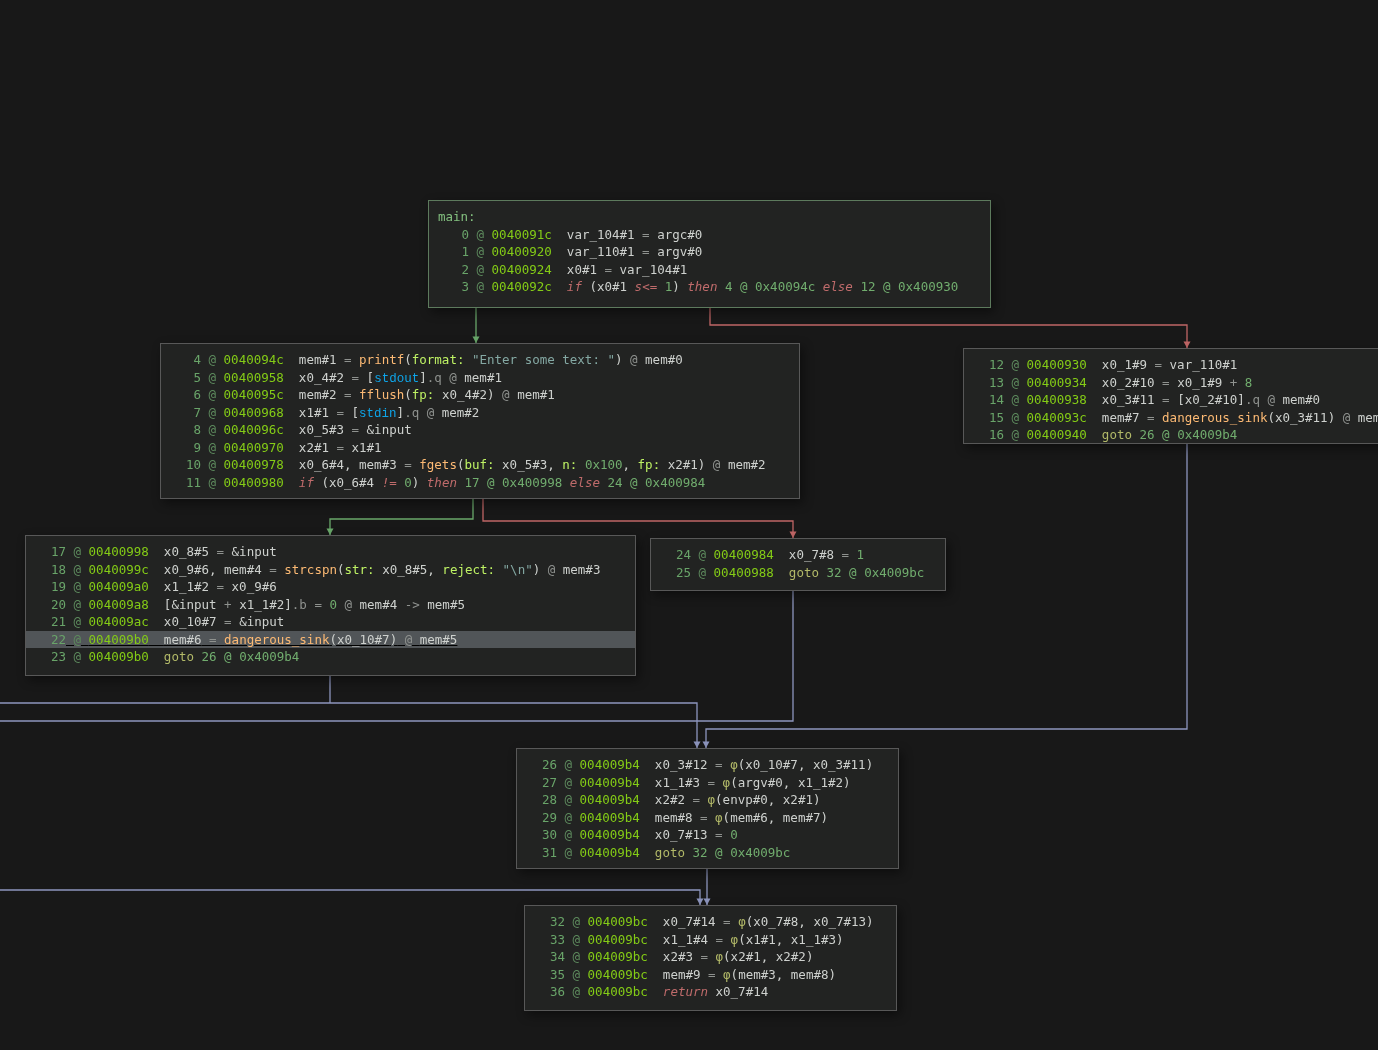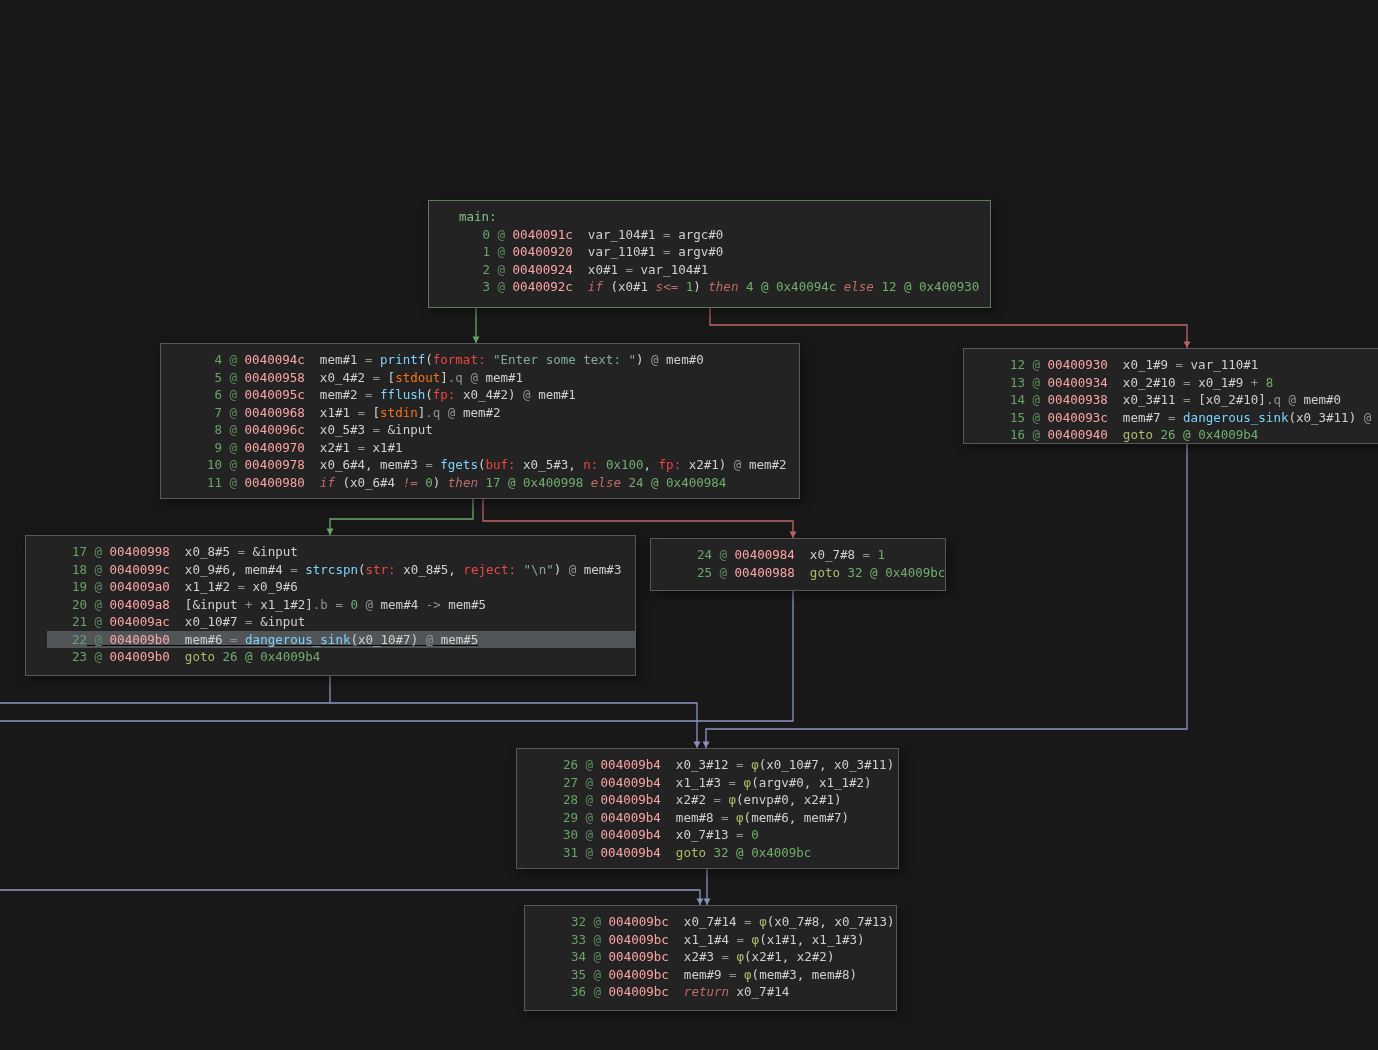--- a/index.html
+++ b/index.html
@@ -12,32 +12,32 @@
          background:#222322;border:1px solid #585858;
          box-shadow:3px 4px 10px rgba(0,0,0,.45);}
   .block.entry{border-color:#5d7a5d;}
   .flabel{padding:0 9px;}
   .row{padding:0 10px;height:17.5px;}
   .row.sel{background:#515558;}
   .ln{display:inline-block;width:30px;text-align:right;}
 </style>
 <style>.tok-v{color:#ced1ce;}
 .tok-o{color:#8f928f;}
-.tok-p{color:#ef4444;}
+.tok-p{color:#bef264;}
 .tok-n{color:#71ad6e;}
 .tok-k{color:#bf6b6b;font-style:italic;}
-.tok-c{color:#7dd3fc;}
+.tok-c{color:#fdba74;}
 .tok-g{color:#b2b968;text-align:center;}
 .tok-s{color:#84a8a3;}
-.tok-d{color:#f97316;}
-.block{background:#222322;border-color:#585858;padding-left:21px;}
+.tok-d{color:#0ea5e9;font-family:Liberation Mono, monospace;}
+.block{background:#222322;border-color:#585858;}
 .block.entry{border-color:#5d7a5d;}
 .flabel{color:#83c07f;}
 .ln{color:#69a469;}
-.addr{color:#fca5a5;}
+.addr{color:#84cc16;}
 .at{color:#5d8a5d;}
 .row.sel{background:#515558;text-decoration:underline;}</style></head>
 <body style="background: rgb(24, 24, 24);">
 
 <div id="canvas">
   <svg id="edges" xmlns="http://www.w3.org/2000/svg" viewBox="0 0 1378 1050">
       <polyline points="476,308 476,343" fill="none" stroke="#69a86a" stroke-width="1.3"></polyline>
       <path d="M 472.5 336.5 L 479.5 336.5 L 476 343 Z" fill="#69a86a"></path>
       <polyline points="710,308 710,325 1187,325 1187,348" fill="none" stroke="#bf6565" stroke-width="1.3"></polyline>
       <path d="M 1183.5 341.5 L 1190.5 341.5 L 1187 348 Z" fill="#bf6565"></path>

